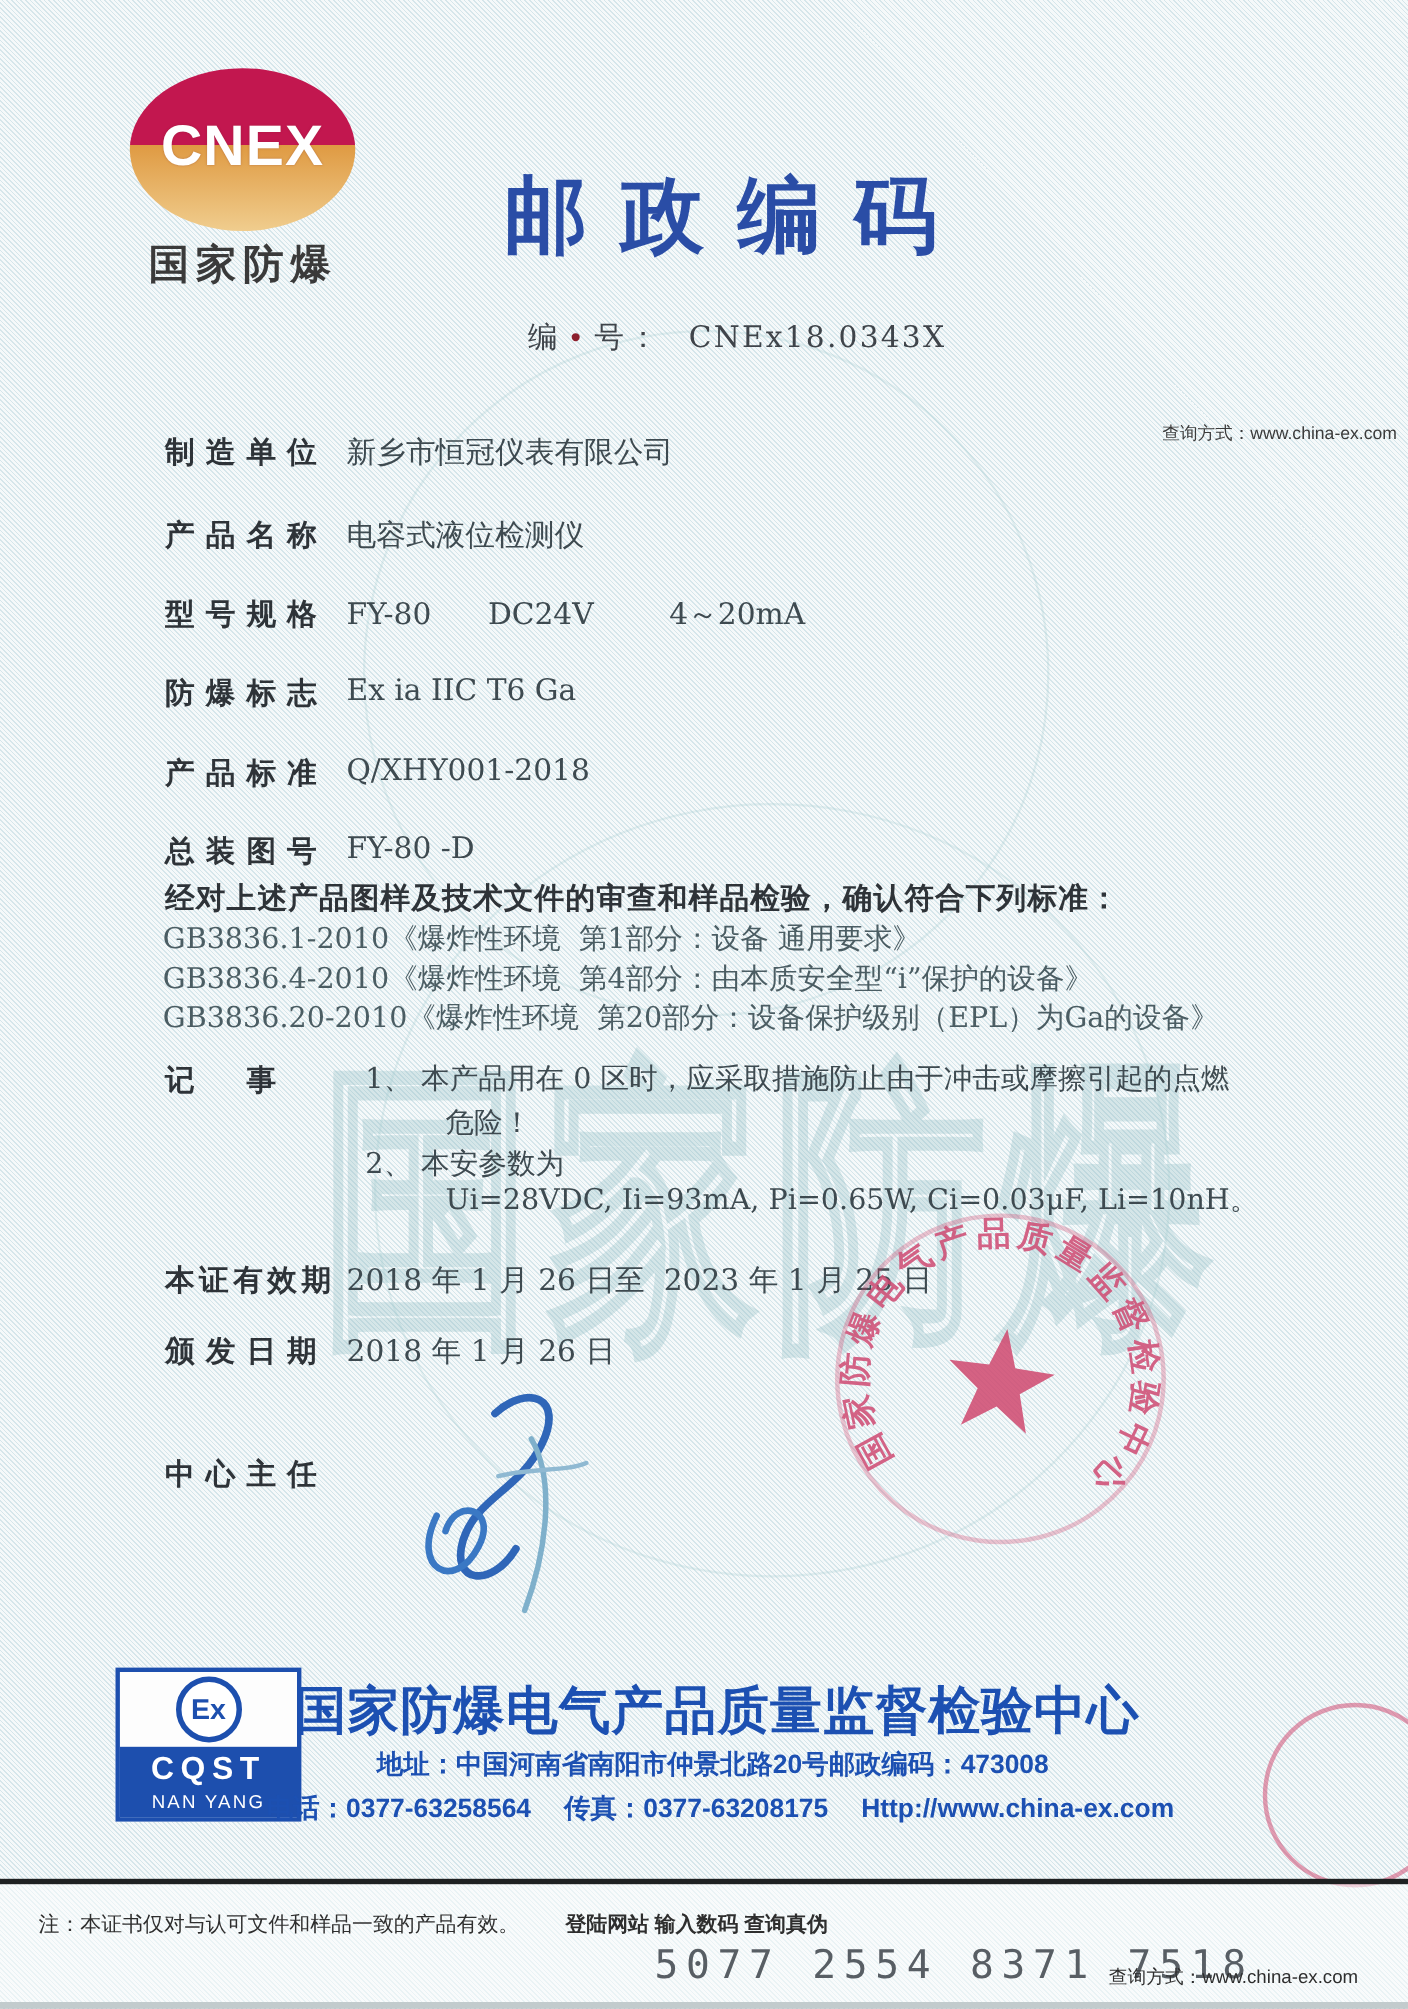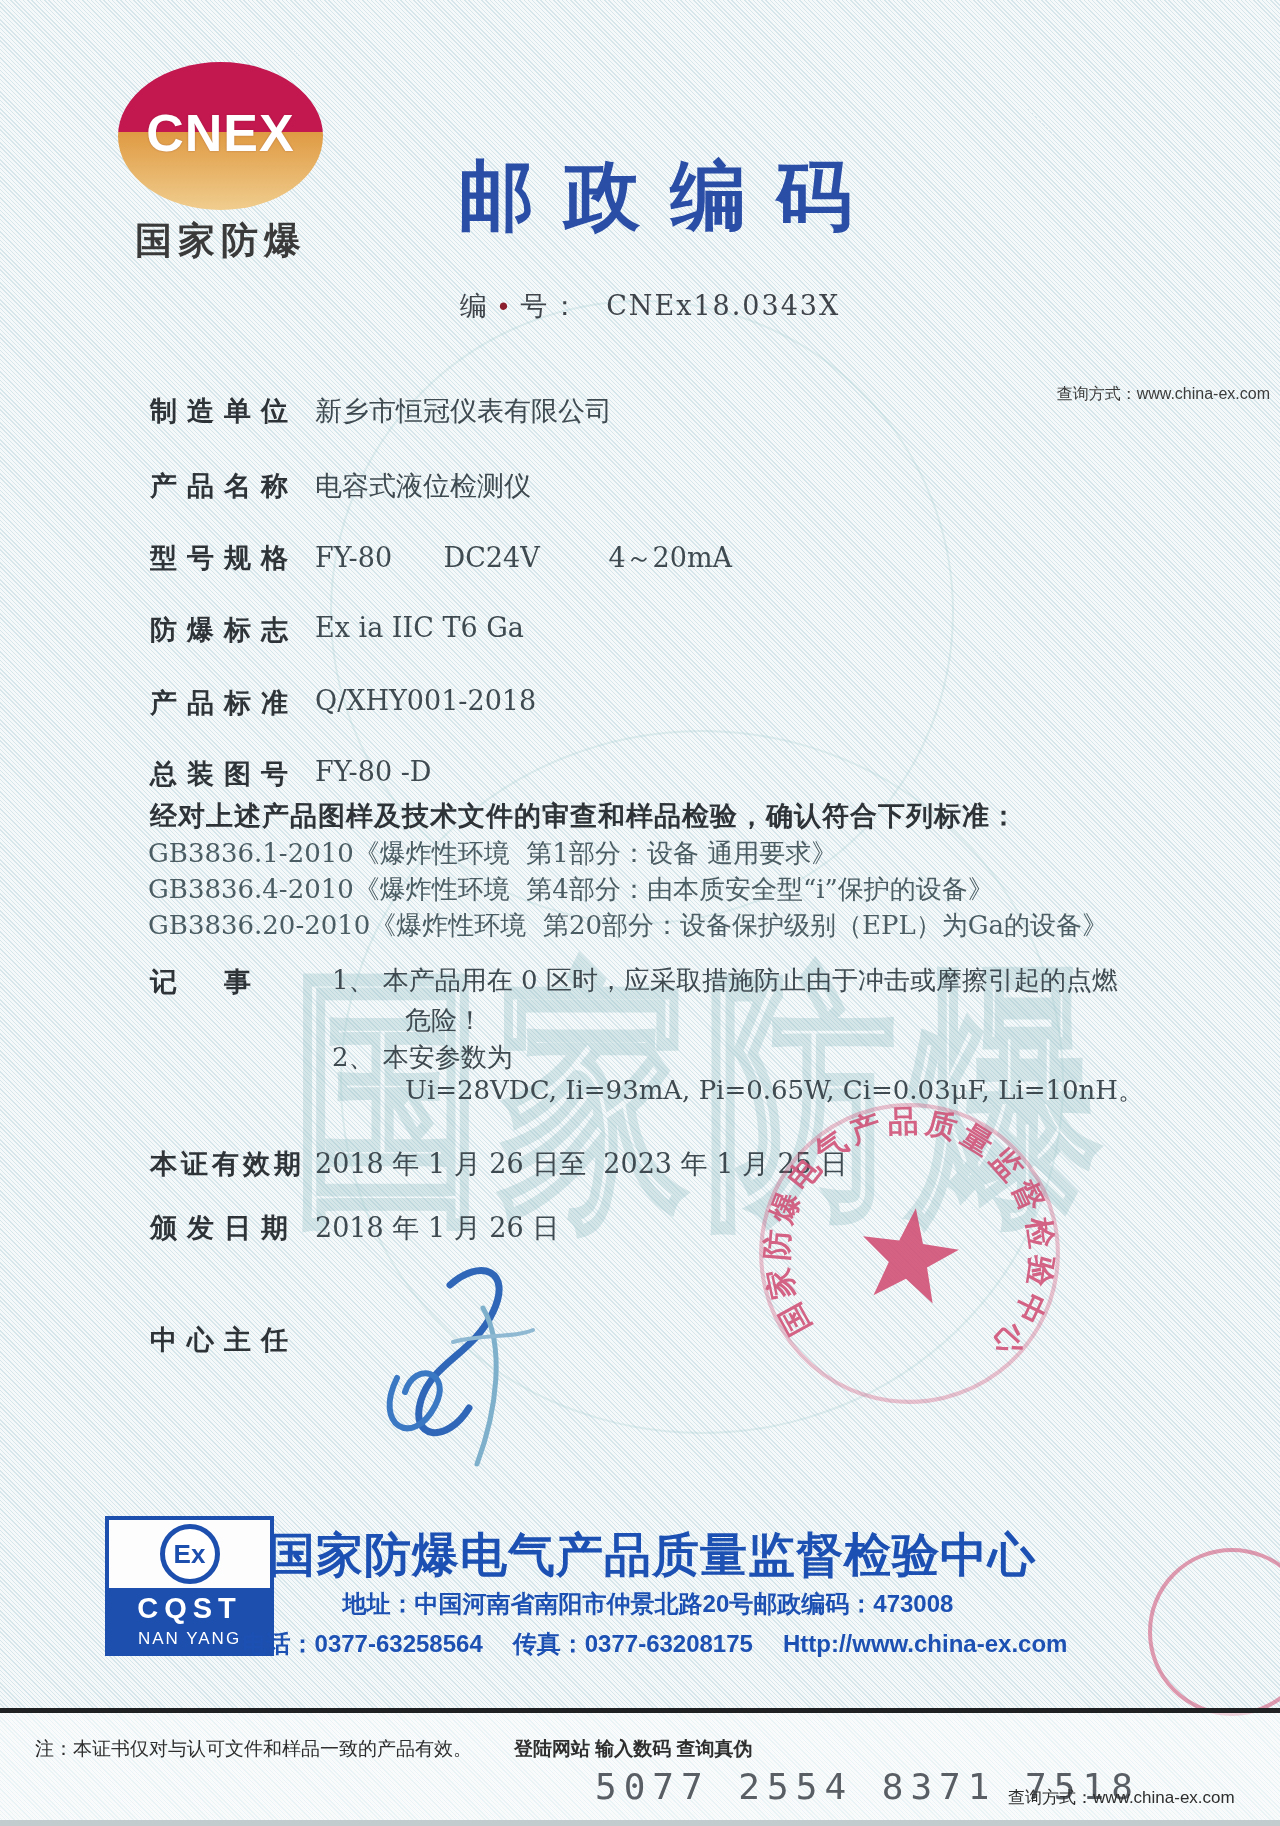--- a/index.html
+++ b/index.html
@@ -27,21 +27,21 @@
   }
   .cnex-text{font-size:52px;font-weight:800;color:#ffffff;letter-spacing:1px;margin-top:-6px;
     text-shadow:0 0 2px rgba(120,40,40,.4);}
   .cnex-sub{left:108px;top:216px;width:226px;text-align:center;font-size:37px;font-weight:600;
     letter-spacing:6px;color:#3a3a3a;}
   
   .suptitle{left:380px;top:84px;width:580px;text-align:center;font-size:40px;font-weight:800;
     letter-spacing:28px;color:#2a4da6;white-space:nowrap;}
   .title{left:300px;top:146px;width:740px;text-align:center;font-size:76px;font-weight:800;
     letter-spacing:30px;color:#2a4da6;white-space:nowrap;}
-  .certline{left:360px;top:288px;width:580px;text-align:center;font-size:27px;color:#3f444a;
+  .certline{left:380px;top:288px;width:580px;text-align:center;font-size:27px;color:#3f444a;
     letter-spacing:4px;white-space:pre;}
   .certline .dot{color:#8c1f2d;margin:0 8px;}
   .certline .num{font-family:"DejaVu Serif", serif;letter-spacing:2px;margin-left:24px;}
   .qtop{top:384px;right:10px;font-size:16px;color:#3b3b3b;}
   
   .flabel{left:150px;font-size:27px;font-weight:600;letter-spacing:10px;color:#2e3338;white-space:nowrap;}
   .fval{left:315px;font-size:27px;color:#3e4a50;font-family:"DejaVu Serif", serif;white-space:pre;}
   .intro{left:150px;top:798px;font-size:27px;font-weight:600;color:#2e3338;letter-spacing:1px;}
   .std{left:148px;font-size:26px;color:#4b5d63;font-family:"DejaVu Serif", serif;white-space:pre;}
   .noteval{font-size:26px;color:#3e4a50;font-family:"DejaVu Serif", serif;white-space:pre;text-align:center;}

